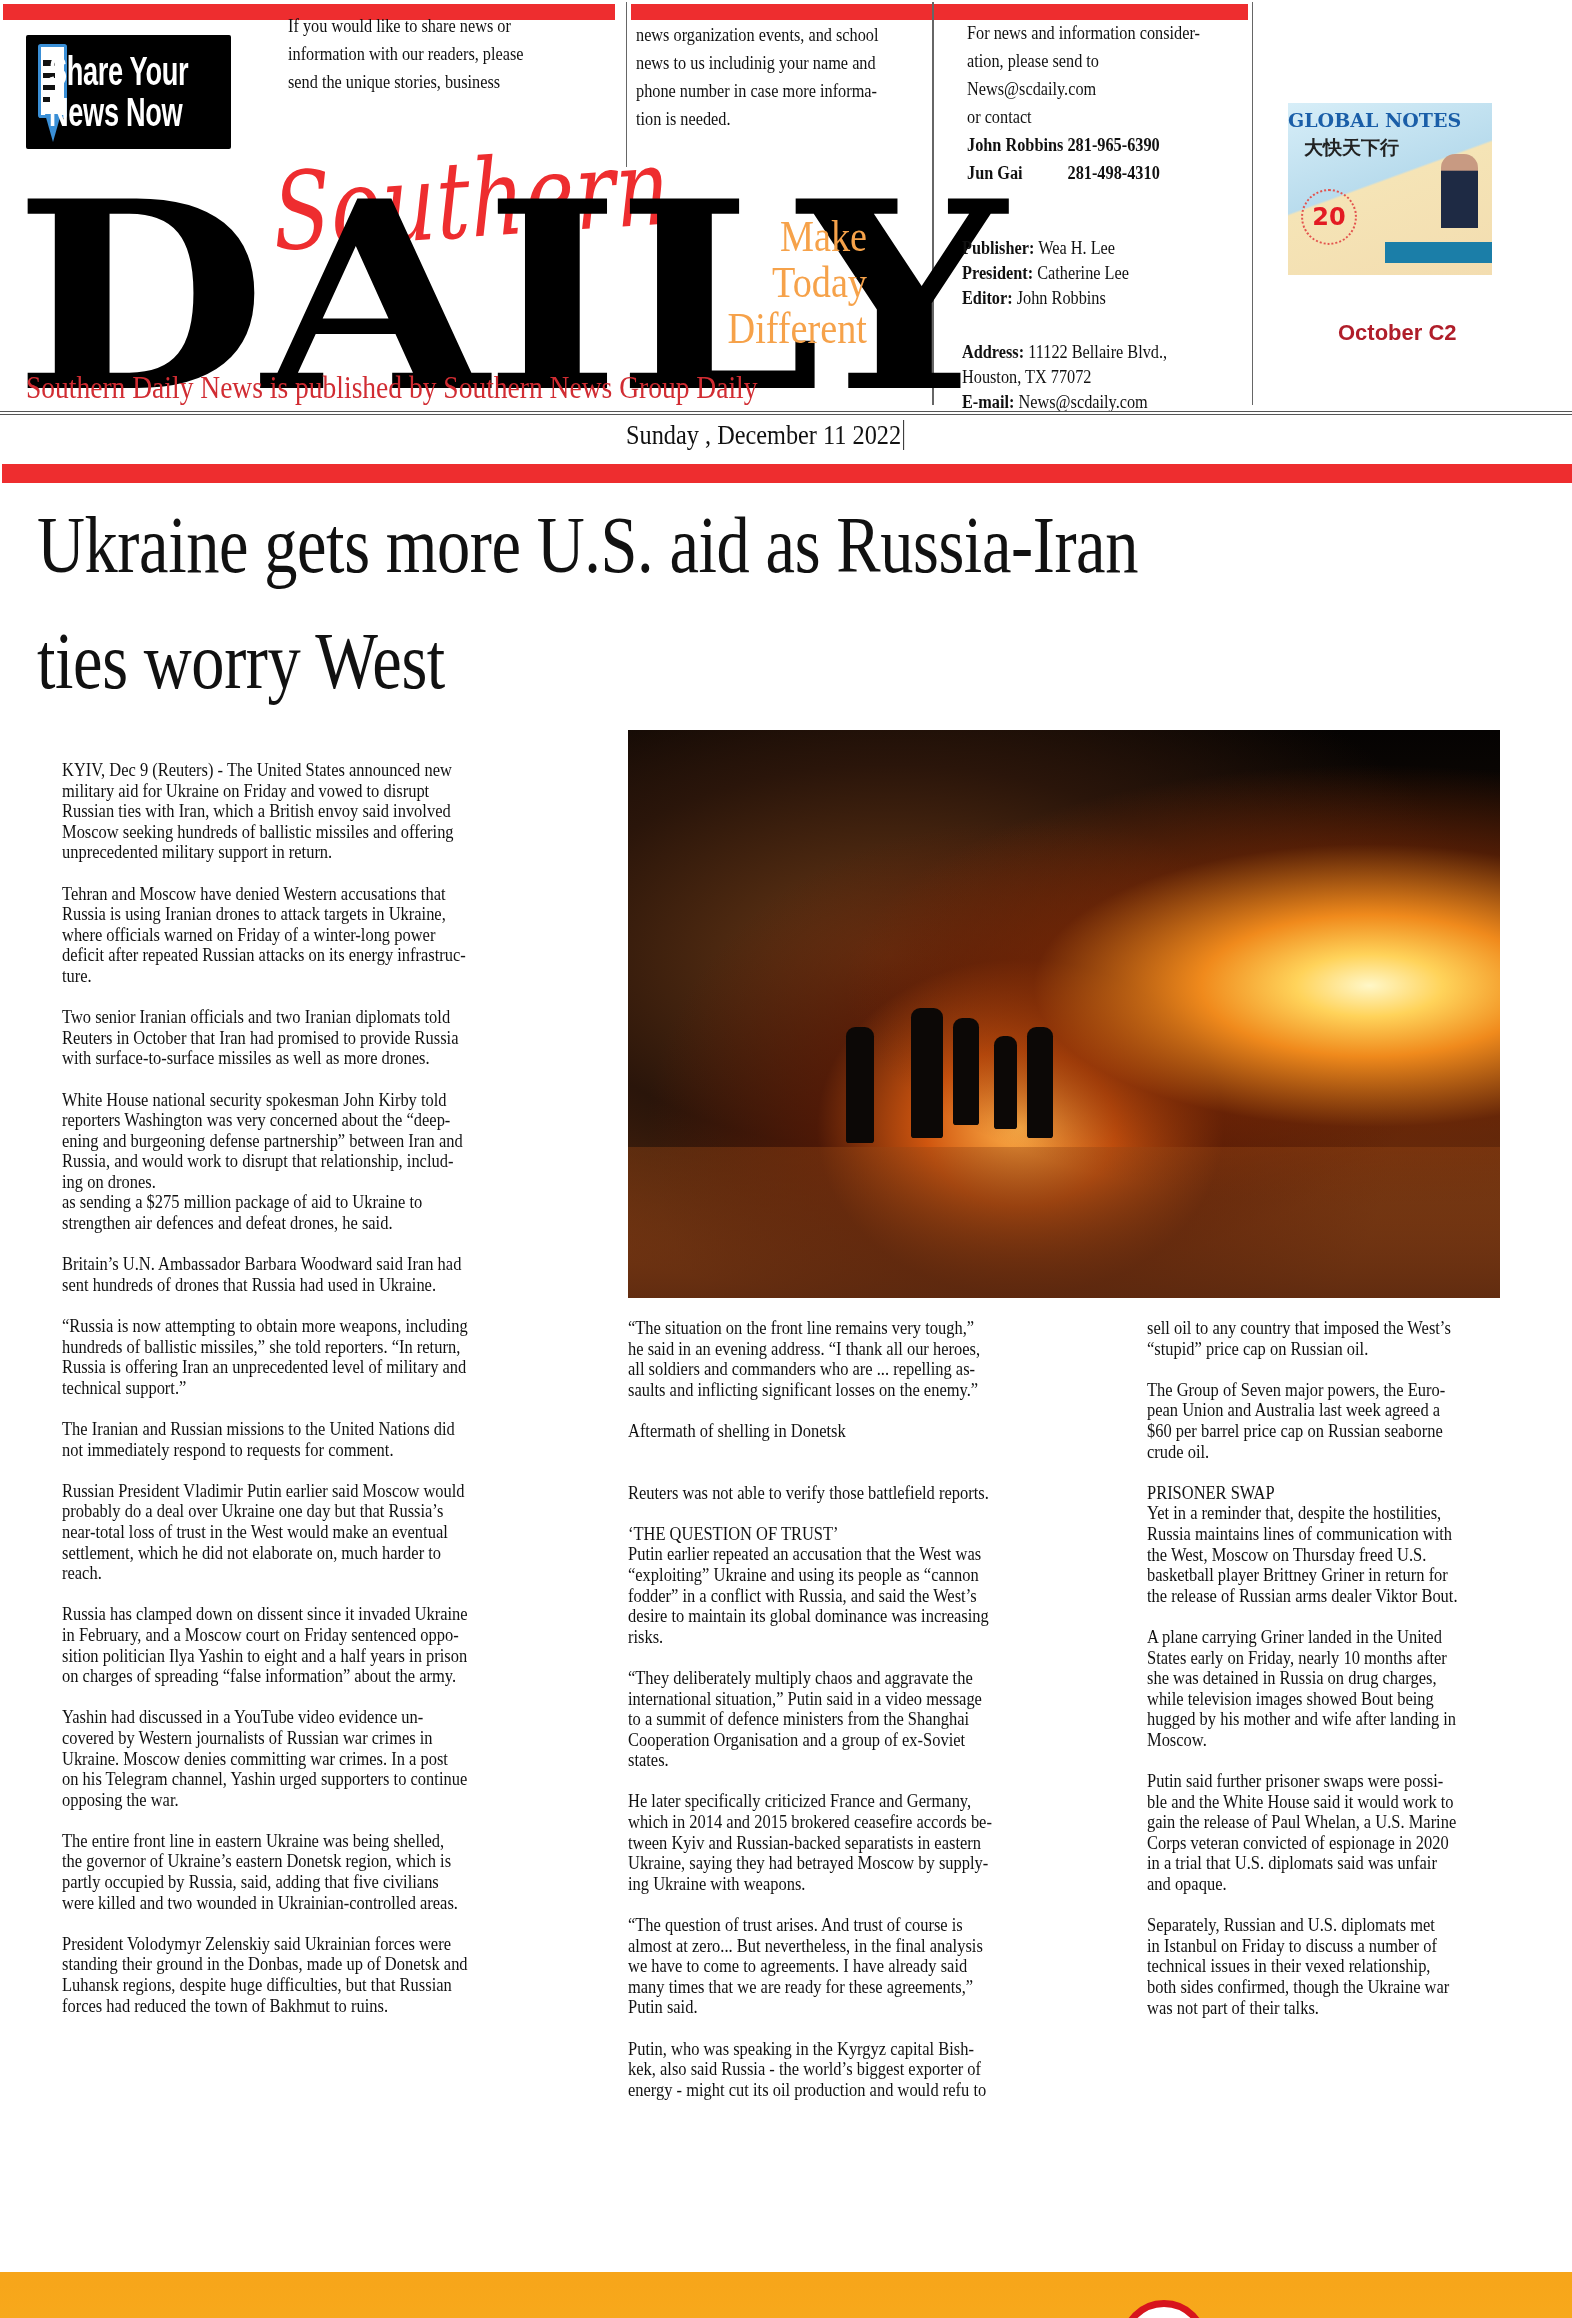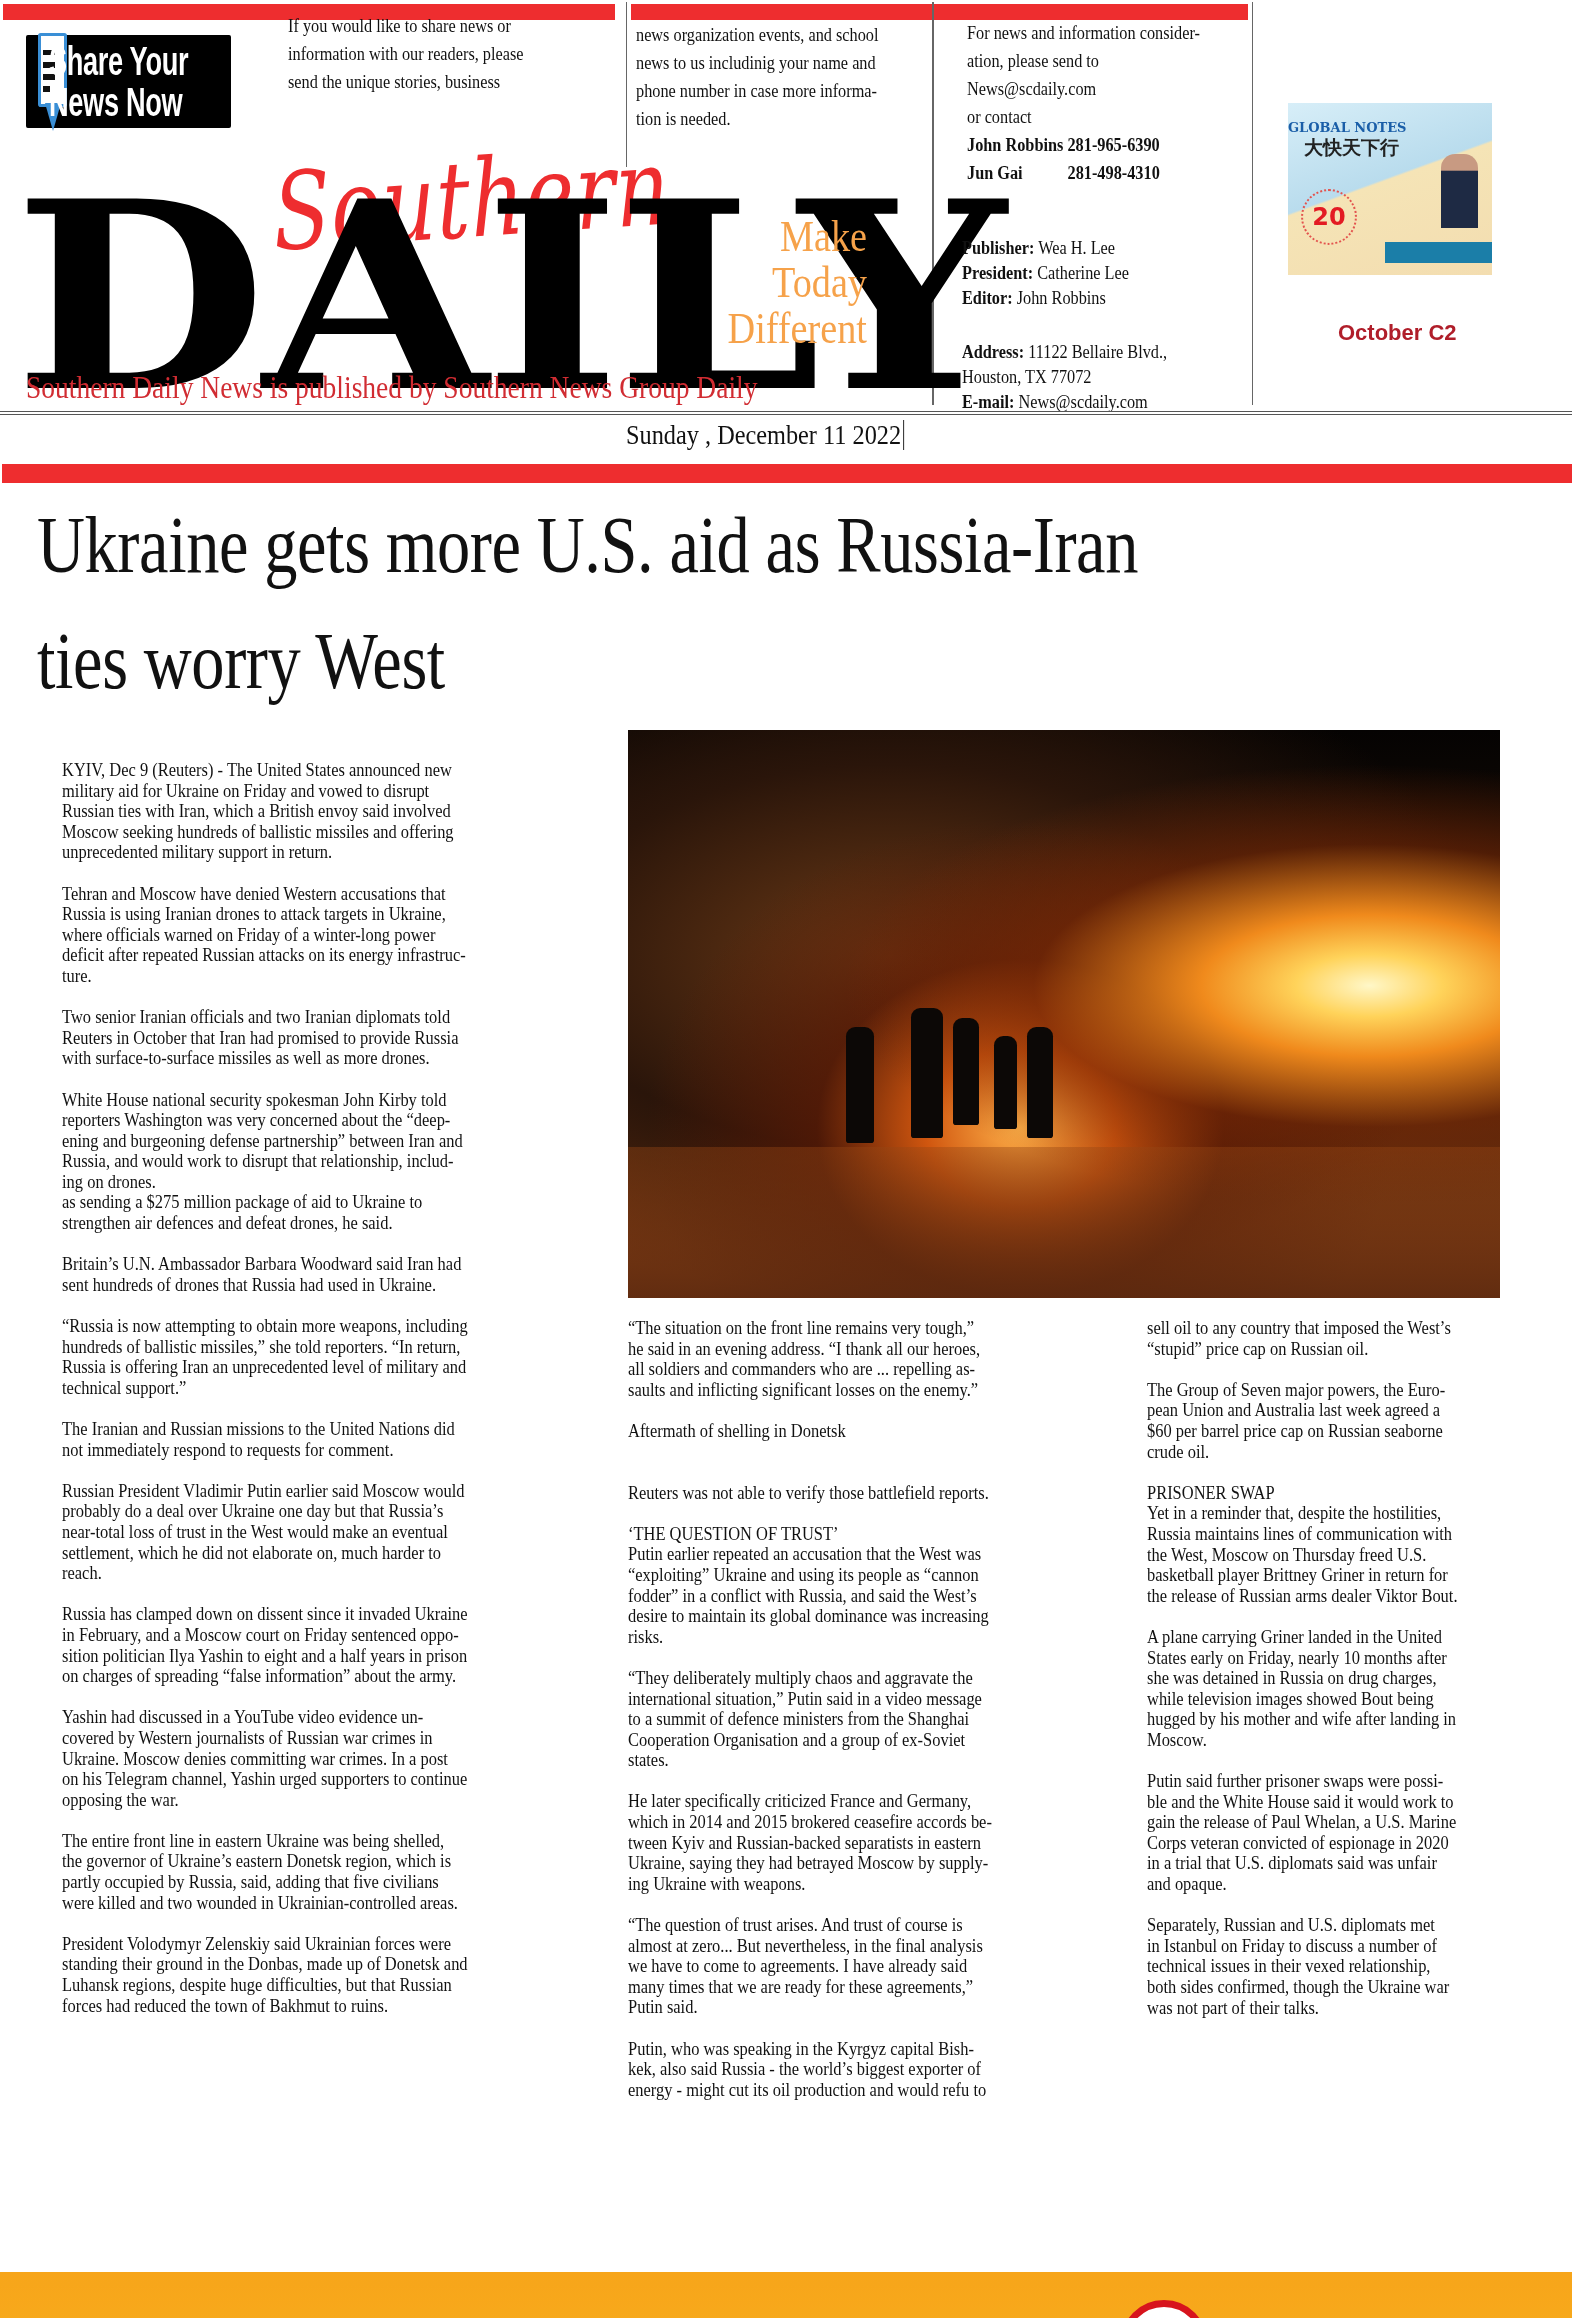--- a/index.html
+++ b/index.html
@@ -50,21 +50,21 @@
 </style>
 </head>
 <body>
 
 <div class="abs red-bar" style="left:2.8px; top:3.7px; width:612px; height:16px;"></div>
 <div class="abs red-bar" style="left:631px; top:3.7px; width:617px; height:16px;"></div>
 <div class="abs vline" style="left:626px; top:2.3px; height:165px;"></div>
 <div class="abs vline" style="left:932px; top:2.3px; height:403px; width:1.9px;"></div>
 <div class="abs vline" style="left:1252px; top:2.3px; height:403px;"></div>
 
-<div class="abs share-box" style="left:26px; top:35px; width:205px; height:93px;">
+<div class="abs share-box" style="left:26px; top:35px; width:205px; height:114px;">
   <div class="share-icon">
     <div class="body"></div>
     <div class="line" style="top:16.7px; width:12px;"></div>
     <div class="line" style="top:29px; width:12px;"></div>
     <div class="line" style="top:41px; width:12px;"></div>
     <div class="line" style="top:53px; width:7.4px;"></div>
     <div class="tail"></div>
   </div>
   <div class="share-text">
     <div>Share Your</div>
@@ -109,21 +109,21 @@
   <div class="small-serif" style="line-height:25px;"><b>Publisher:</b>  <span>Wea H. Lee</span></div>
   <div class="small-serif" style="line-height:25px;"><b>President:</b> <span>Catherine Lee</span></div>
   <div class="small-serif" style="line-height:25px;"><b>Editor:</b> <span>John Robbins</span></div>
   <div style="height:29px;"></div>
   <div class="small-serif" style="line-height:25px;"><b>Address:</b> <span>11122 Bellaire Blvd.,</span></div>
   <div class="small-serif" style="line-height:25px;">Houston, TX 77072</div>
   <div class="small-serif" style="line-height:25px;"><b>E-mail:</b> <span>News@scdaily.com</span></div>
 </div>
 
 <div class="abs" style="left:1288px; top:103px; width:204px; height:172px; background:linear-gradient(160deg,#d7eef8 0%,#b9dced 45%,#f5e4b6 46%,#f3ddb0 100%); overflow:hidden;">
-  <div class="abs" style="left:0; top:17px; font-family:'DejaVu Serif',serif; font-weight:bold; color:#1a5ea8; font-size:13px; white-space:nowrap;">GLOBAL NOTES</div>
+  <div class="abs" style="left:0; top:6px; font-family:'DejaVu Serif',serif; font-weight:bold; color:#1a5ea8; font-size:19px; white-space:nowrap;">GLOBAL NOTES</div>
   <div class="abs" style="left:16px; top:32px; font-family:'DejaVu Sans',sans-serif; font-weight:bold; color:#222; font-size:19px; white-space:nowrap;">大快天下行</div>
   <div class="abs" style="left:13px; top:86px; width:56px; height:56px; border-radius:50%; border:2.8px dotted #e3534e; color:#e31b23; font-family:'DejaVu Sans',sans-serif; font-weight:bold; font-size:24px; display:flex; align-items:center; justify-content:center;">20</div>
   <div class="abs" style="left:153px; top:51px; width:37px; height:74px; background:linear-gradient(180deg,#c89a82 0%,#c89a82 22%,#1e2a44 23%,#1e2a44 100%); border-radius:14px 14px 0 0;"></div>
   <div class="abs" style="left:97px; top:139px; width:107px; height:21.3px; background:#1b7ea8;"></div>
 </div>
 <div class="abs inside" style="left:1338px; top:320px;">October C2</div>
 
 <div class="abs hrule" style="left:0; top:411px; width:1572px;"></div>
 <div class="abs hrule" style="left:0; top:414px; width:1572px; height:0.9px;"></div>
 <div class="abs date" style="left:626px; top:420px;"><span>Sunday , December  11  2022</span><span style="border-left:1.4px solid #111; margin-left:1.9px;">&nbsp;</span></div>

